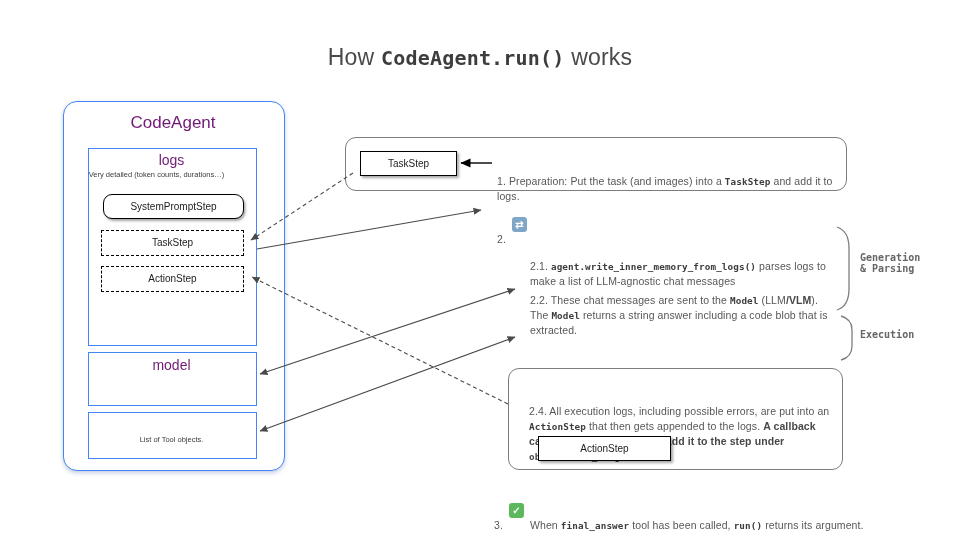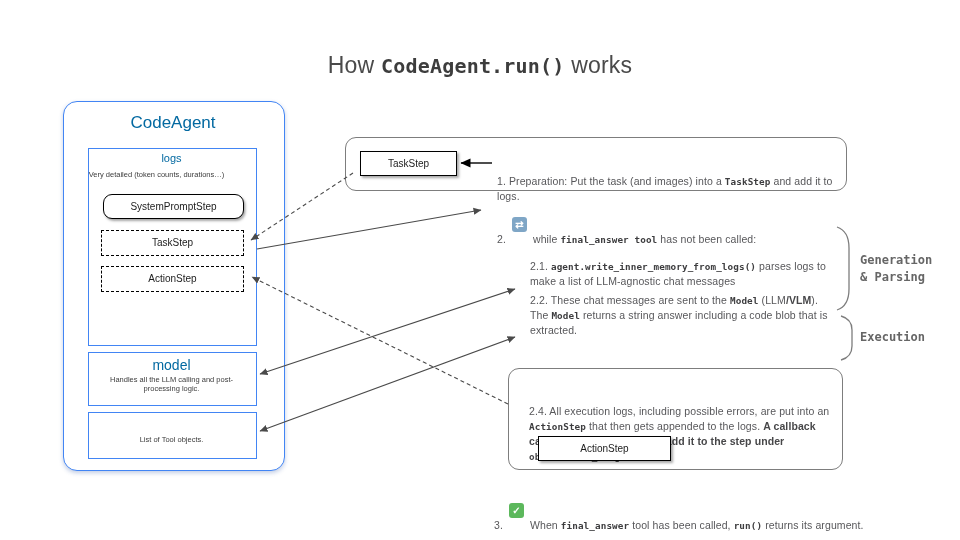--- a/index.html
+++ b/index.html
@@ -1,86 +1,84 @@
 <!DOCTYPE html>
 <html><head>
 <meta charset="utf-8">
 <style>
   html,body{margin:0;padding:0;background:#fff;}
   #canvas{position:relative;width:960px;height:540px;background:#ffffff;overflow:hidden;
           font-family:"Liberation Sans",sans-serif;}
   .abs{position:absolute;}
 
   
-  #title{top:52px;left:0;width:100%;text-align:center;color:#4a4a4a;font-size:23px;letter-spacing:.2px;}
+  #title{top:44px;left:0;width:100%;text-align:center;color:#4a4a4a;font-size:23px;letter-spacing:.2px;}
   #title .tcode{font-family:"DejaVu Sans Mono",monospace;font-weight:bold;font-size:20px;color:#3d3d3d;}
 
   
   .panel-blue{border:1.6px solid #4285f4;border-radius:14px;background:#fff;box-shadow:0 2px 4px rgba(40,80,160,.28);}
   .box-blue{border:1.3px solid #4285f4;background:#fff;}
-  .hd{color:#0369a1;text-align:center;}
+  .hd{color:#701a75;text-align:center;}
   .sub{color:#3c3c3c;text-align:center;font-size:7.5px;line-height:9px;}
 
   .box-black{border:1.8px solid #000;background:#fff;box-shadow:1.5px 2px 2.5px rgba(0,0,0,.35);
              text-align:center;font-size:10px;color:#1c1c1c;}
   .box-dashed{border:1.5px dashed #000;background:#fff;text-align:center;font-size:10px;color:#1c1c1c;}
 
   
   .round-gray{border:1.4px solid #7d7d7d;border-radius:11px;background:#fff;}
 
   .body-txt{color:#57575a;font-size:10.5px;line-height:15px;letter-spacing:.1px;margin-top:31px;}
   .body-txt .code{font-family:"DejaVu Sans Mono",monospace;font-weight:bold;font-size:9.3px;color:#3d3d3f;}
   .body-txt .b{font-weight:bold;color:#474749;}
 
   .numrow{display:flex;align-items:center;gap:6px;}
   .icon-sq{display:inline-flex;width:15px;height:15px;border-radius:3px;align-items:center;justify-content:center;
            color:#fff;font-size:10px;font-weight:bold;flex:0 0 auto;}
   #loop-icon{background:#7fa6c6;}
   #check-icon{background:#5cb85c;}
 
-  .side-label{font-family:"DejaVu Sans Mono",monospace;font-weight:bold;font-size:12px;line-height:17px;
+  .side-label{font-family:"DejaVu Sans Mono",monospace;font-weight:bold;font-size:10px;line-height:11px;
               color:#666;white-space:pre-line;}
 
   svg.overlay{position:absolute;left:0;top:0;width:960px;height:540px;pointer-events:none;}
 </style>
 </head>
 <body>
 
 <div id="canvas">
 
   <div class="abs" id="title">
     <span>How </span><span class="tcode">CodeAgent.run()</span><span> works</span>
   </div>
 
   <div class="abs panel-blue" style="left:63px;top:101px;width:220px;height:368px;"></div>
   <div class="abs hd" style="left:63px;top:113px;width:220px;font-size:17px;">CodeAgent</div>
 
   <div class="abs box-blue" style="left:88px;top:148px;width:167px;height:196px;"></div>
-  <div class="abs hd" style="left:88px;top:152px;width:167px;font-size:11px;">logs</div>
+  <div class="abs hd" style="left:88px;top:152px;width:167px;font-size:14px;">logs</div>
   <div class="abs sub" style="left:88px;top:170px;width:137px;">Very detailed (token counts, durations…)</div>
 
   <div class="abs box-black" style="left:103px;top:194px;width:139px;height:23px;line-height:23px;border-radius:9px;">SystemPromptStep</div>
   <div class="abs box-dashed" style="left:101px;top:230px;width:141px;height:24px;line-height:24px;">TaskStep</div>
   <div class="abs box-dashed" style="left:101px;top:266px;width:141px;height:24px;line-height:24px;">ActionStep</div>
 
   <div class="abs box-blue" style="left:88px;top:352px;width:167px;height:52px;"></div>
   <div class="abs hd" style="left:88px;top:357px;width:167px;font-size:14px;">model</div>
-  <div class="abs sub" style="left:98px;top:375px;width:147px;">Handles all the LLM calling and post-processing logic.</div>
 
   <div class="abs box-blue" style="left:88px;top:412px;width:167px;height:45px;"></div>
   <div class="abs sub" style="left:98px;top:435px;width:147px;">List of Tool objects.</div>
 
   <div class="abs round-gray" style="left:345px;top:137px;width:500px;height:52px;"></div>
   <div class="abs box-black" style="left:360px;top:151px;width:95px;height:23px;line-height:23px;">TaskStep</div>
   <div class="abs body-txt" style="left:497px;top:143px;width:342px;"><span>1.  Preparation: Put the task (and images) into a </span><span class="code">TaskStep</span><span> and add it to logs.</span></div>
 
   <div class="abs numrow" style="left:497px;top:201px;">
     <span class="body-txt">2.</span>
     <span class="icon-sq" id="loop-icon">⇄</span>
-    <span class="body-txt"><span>while </span><span class="code">final_answer tool</span><span>  has not been called:</span></span>
   </div>
 
   <div class="abs body-txt" style="left:530px;top:228px;width:312px;"><span>2.1. </span><span class="code">agent.write_inner_memory_from_logs()</span><span> parses logs to make a list of LLM-agnostic chat messages</span></div>
   <div class="abs body-txt" style="left:530px;top:262px;width:305px;"><span>2.2. These chat messages are sent to the </span><span class="code">Model</span><span> (LLM</span><span class="b">/VLM</span><span>). The </span><span class="code">Model</span><span>  returns a string answer including a code blob that is extracted.</span></div>
   <div class="abs side-label" style="left:860px;top:252px;">Generation
 &amp; Parsing</div>
 
   <div class="abs side-label" style="left:860px;top:329px;">Execution</div>
 
   <div class="abs round-gray" style="left:508px;top:368px;width:333px;height:100px;"></div>

